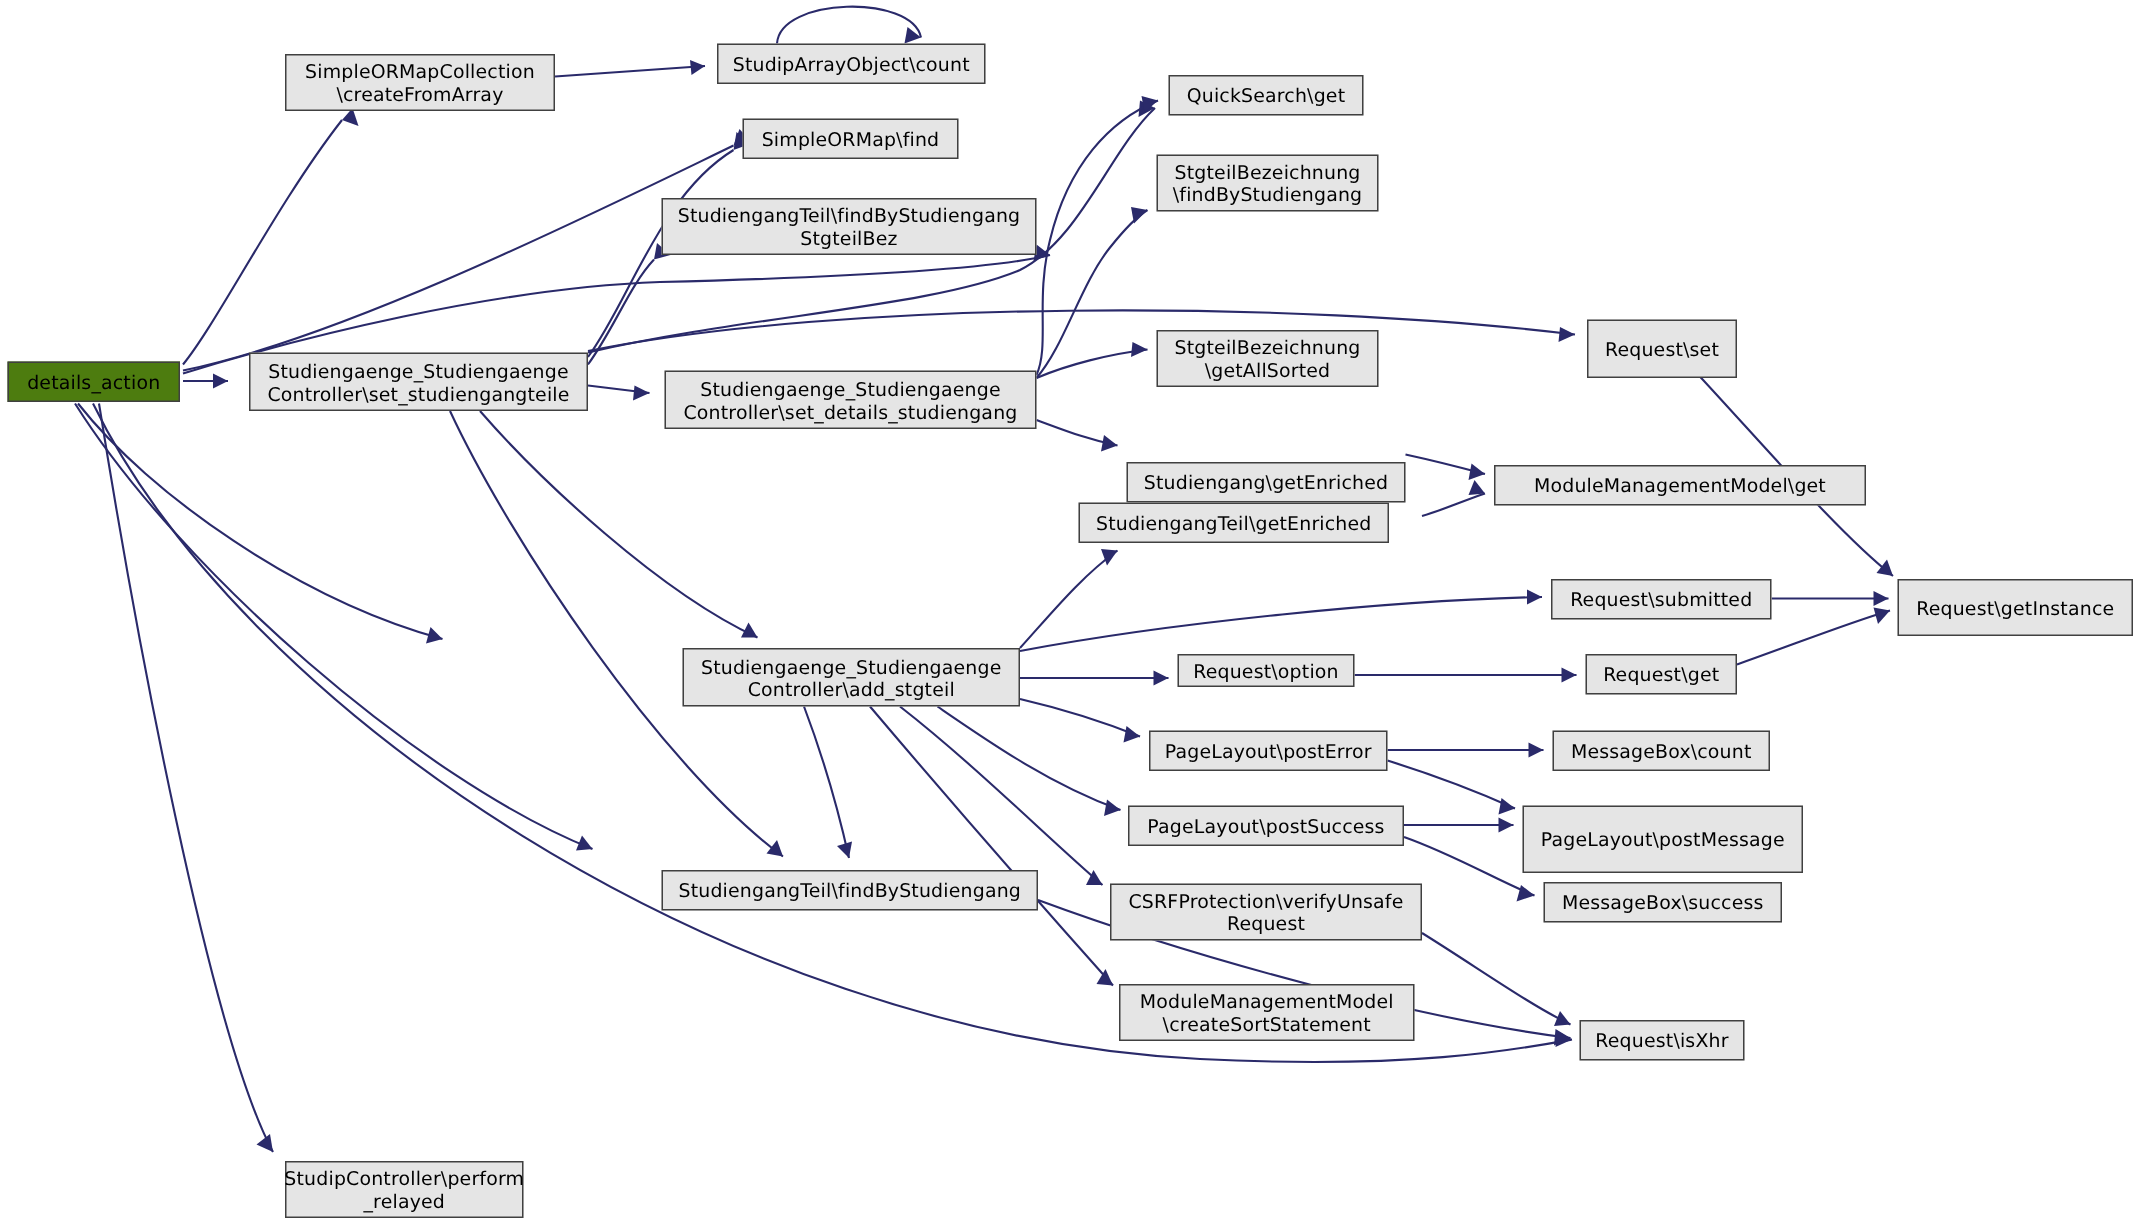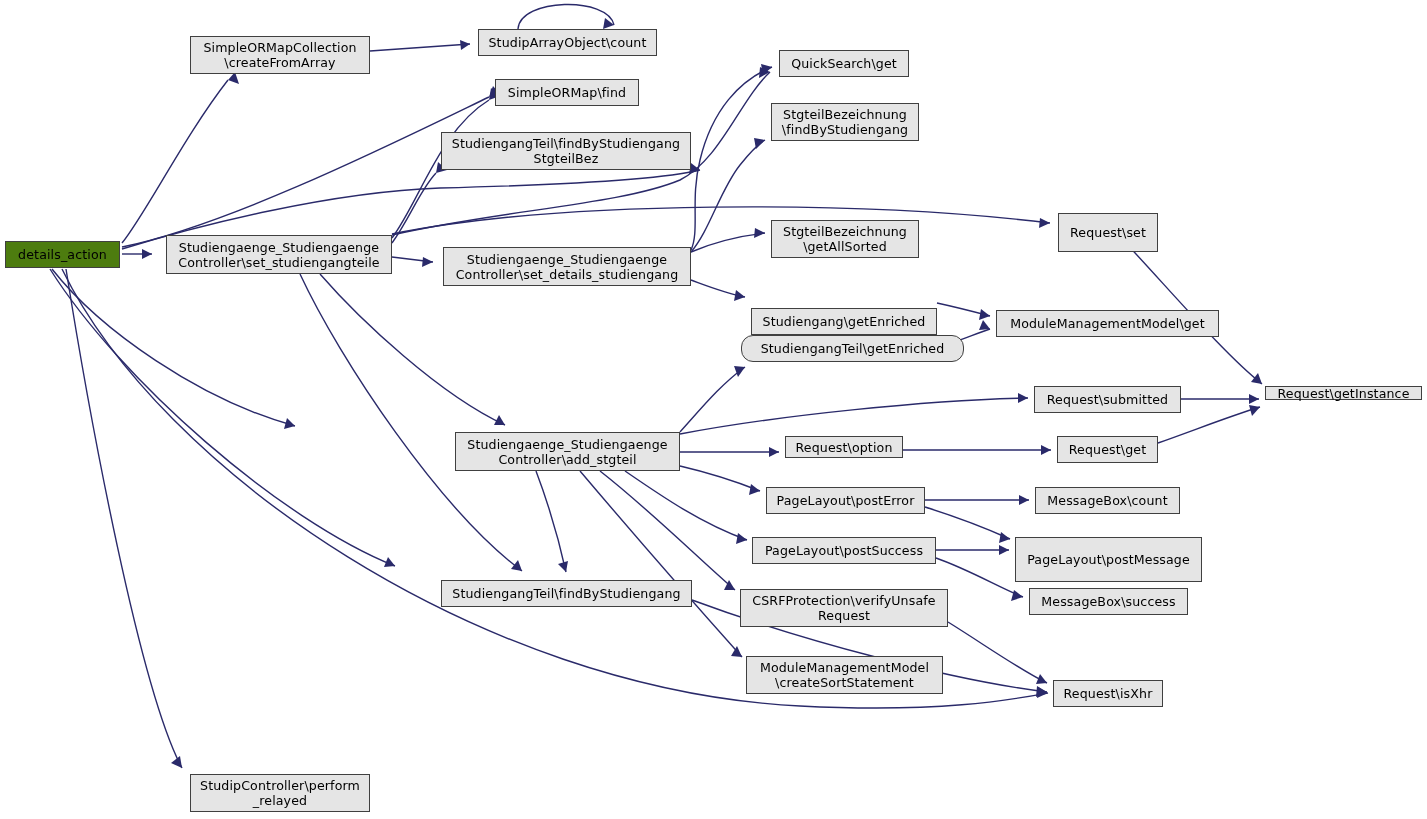--- a/index.html
+++ b/index.html
@@ -156,37 +156,37 @@
       <div class="node" style="left: 166px; top: 235px; width: 226px; height: 39px;">Studiengaenge_Studiengaenge
 Controller\set_studiengangteile</div>
       <div class="node" style="left: 443px; top: 247px; width: 248px; height: 39px;">Studiengaenge_Studiengaenge
 Controller\set_details_studiengang</div>
       <div class="node" style="left: 779px; top: 50px; width: 130px; height: 27px;">QuickSearch\get</div>
       <div class="node" style="left: 771px; top: 103px; width: 148px; height: 38px;">StgteilBezeichnung
 \findByStudiengang</div>
       <div class="node" style="left: 771px; top: 220px; width: 148px; height: 38px;">StgteilBezeichnung
 \getAllSorted</div>
       <div class="node" style="left: 751px; top: 285px; width: 186px; height: 27px; margin-top: 23px;">Studiengang\getEnriched</div>
-      <div class="node" style="left: 741px; top: 335px; width: 223px; height: 27px; border-radius: 12px;">StudiengangTeil\getEnriched</div>
+      <div class="node" style="left: 719px; top: 335px; width: 207px; height: 27px;">StudiengangTeil\getEnriched</div>
       <div class="node" style="left: 1058px; top: 213px; width: 100px; height: 39px;">Request\set</div>
-      <div class="node" style="left: 996px; top: 310px; width: 223px; height: 27px; text-align: center;">ModuleManagementModel\get</div>
-      <div class="node" style="left: 1265px; top: 386px; width: 157px; height: 14px;">Request\getInstance</div>
+      <div class="node" style="left: 996px; top: 310px; width: 248px; height: 27px; text-align: center;">ModuleManagementModel\get</div>
+      <div class="node" style="left: 1265px; top: 386px; width: 157px; height: 38px;">Request\getInstance</div>
       <div class="node" style="left: 1034px; top: 386px; width: 147px; height: 27px;">Request\submitted</div>
       <div class="node" style="left: 1057px; top: 436px; width: 101px; height: 27px;">Request\get</div>
       <div class="node" style="left: 455px; top: 432px; width: 225px; height: 39px;">Studiengaenge_Studiengaenge
 Controller\add_stgteil</div>
       <div class="node" style="left: 785px; top: 436px; width: 118px; height: 22px;">Request\option</div>
       <div class="node" style="left: 766px; top: 487px; width: 159px; height: 27px;">PageLayout\postError</div>
       <div class="node" style="left: 1035px; top: 487px; width: 145px; height: 27px;">MessageBox\count</div>
       <div class="node" style="left: 752px; top: 537px; width: 184px; height: 27px;">PageLayout\postSuccess</div>
       <div class="node" style="left: 1015px; top: 537px; width: 187px; height: 45px;">PageLayout\postMessage</div>
       <div class="node" style="left: 740px; top: 589px; width: 208px; height: 38px;">CSRFProtection\verifyUnsafe
 Request</div>
       <div class="node" style="left: 1029px; top: 588px; width: 159px; height: 27px;">MessageBox\success</div>
       <div class="node" style="left: 441px; top: 580px; width: 251px; height: 27px;">StudiengangTeil\findByStudiengang</div>
       <div class="node" style="left: 746px; top: 656px; width: 197px; height: 38px;">ModuleManagementModel
 \createSortStatement</div>
       <div class="node" style="left: 1053px; top: 680px; width: 110px; height: 27px;">Request\isXhr</div>
-      <div class="node" style="left: 190px; top: 774px; width: 180px; height: 38px;">StudipController\perform
+      <div class="node" style="left: 190px; top: 774px; width: 159px; height: 38px;">StudipController\perform
 _relayed</div>
     </div>
 
 </div>
 
 </body></html>

